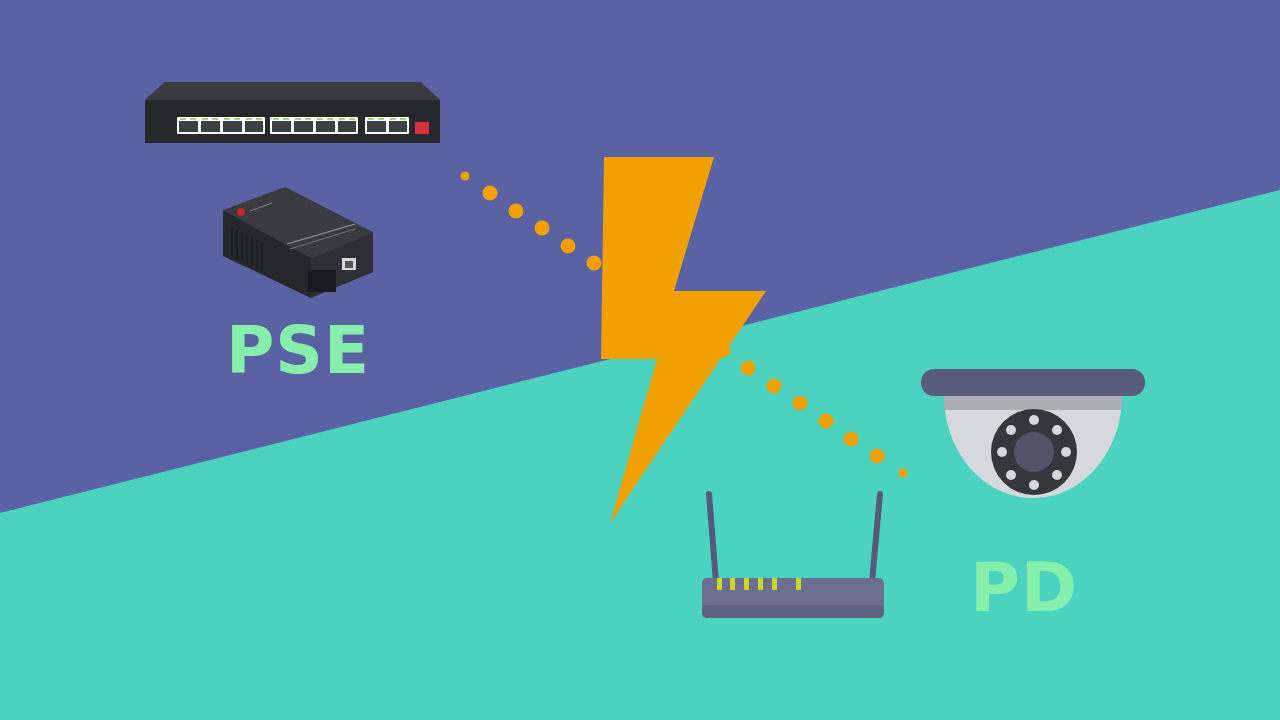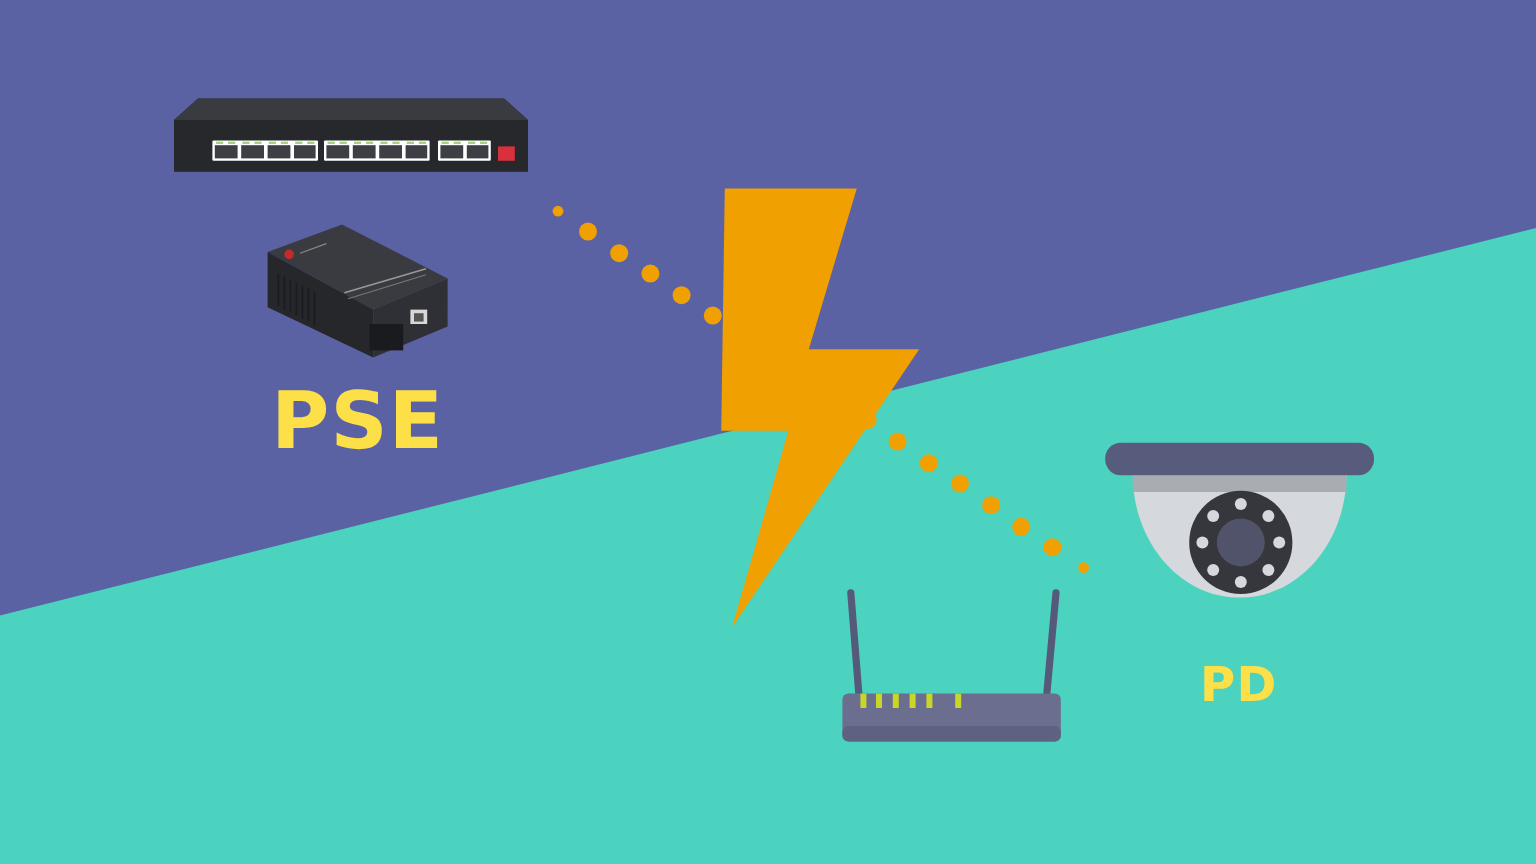--- a/index.html
+++ b/index.html
@@ -1,21 +1,21 @@
 <!DOCTYPE html>
 <html><head>
 <meta charset="utf-8">
 <style>
   html, body { margin:0; padding:0; }
   body { width:1280px; height:720px; overflow:hidden; position:relative; background:#5b62a3; font-family:"DejaVu Sans", sans-serif; }
   .bg { position:absolute; left:0; top:0; width:1280px; height:720px; }
   .layer { position:absolute; left:0; top:0; width:1280px; height:720px; }
-  .label { position:absolute; font-family:"DejaVu Sans", sans-serif; font-weight:bold; color:#fde047; letter-spacing:1px; }
+  .label { position:absolute; font-family:"DejaVu Sans", sans-serif; font-weight:bold; color:#86efac; letter-spacing:1px; }
   #pse-label { left:226px; top:312px; font-size:66px; }
-  #pd-label { left:1000px; top:548px; font-size:40px; }
+  #pd-label { left:970px; top:548px; font-size:68px; }
 </style>
 </head>
 <body>
 
 <svg class="bg" viewBox="0 0 1280 720" width="1280" height="720">
   <rect x="0" y="0" width="1280" height="720" fill="#5b62a3"></rect>
   <polygon points="0,513 1280,190 1280,720 0,720" fill="#4cd3c0"></polygon>
 </svg>
 
 <svg class="layer" viewBox="0 0 1280 720" width="1280" height="720">

